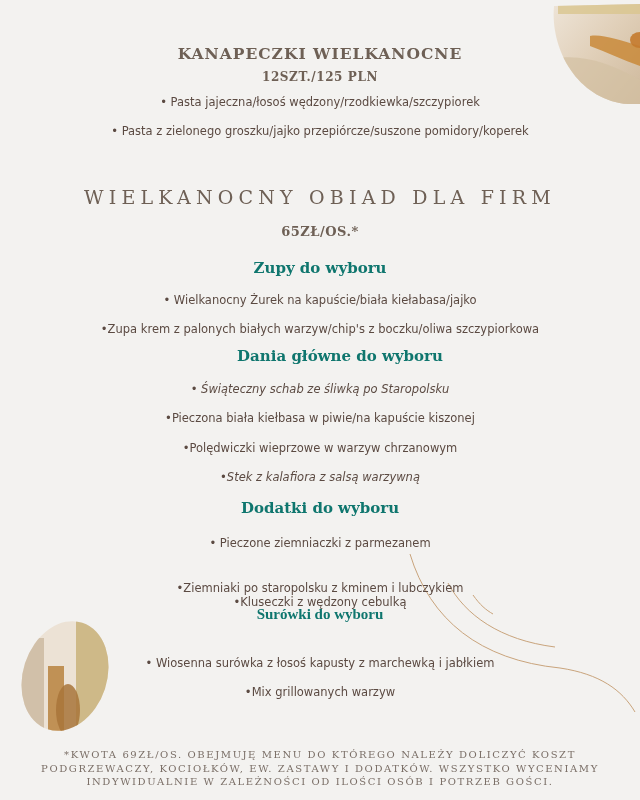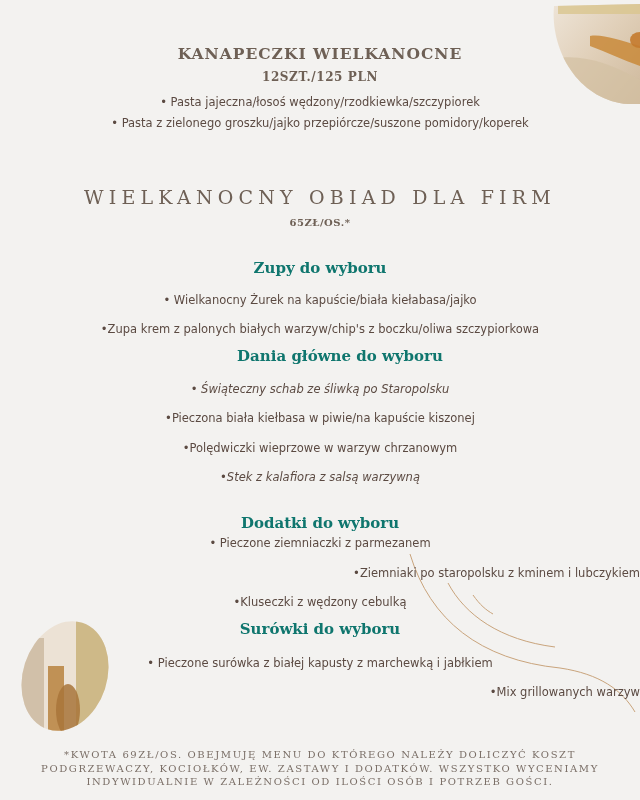--- a/index.html
+++ b/index.html
@@ -13,21 +13,21 @@
   .h-caps {
     font-family: "DejaVu Serif", serif; font-weight: bold;
     color: #6e6055; letter-spacing: 0.5px;
   }
   .title1 { top: 44px; font-size: 15.5px; letter-spacing: 1px; }
   .price1 { top: 70px; font-size: 12px; letter-spacing: 0.6px; }
   .title2 {
     top: 186px; font-family: "DejaVu Serif", serif; font-weight: normal;
     font-size: 19px; letter-spacing: 5.2px; color: #6e6055;
   }
-  .price2 { top: 217px; font-size: 10px; letter-spacing: 0.5px; }
+  .price2 { top: 224px; font-size: 13px; letter-spacing: 0.5px; }
   .sec {
     font-family: "DejaVu Serif", serif; font-weight: bold;
     font-size: 15px; color: #0f766e;
   }
   .item { font-size: 11.5px; color: #5b4a42; }
   .footnote {
     top: 748px; font-family: "DejaVu Serif", serif; font-size: 10px;
     letter-spacing: 1.6px; line-height: 13.5px; color: #7a6e66;
     padding: 0 32px; box-sizing: border-box;
   }
@@ -73,37 +73,37 @@
 
 <svg class="deco" style="left:390px;top:540px;" width="250" height="180" viewBox="0 0 250 180">
   <path d="M20 14 C 40 80, 90 120, 170 128 C 210 134, 232 150, 245 172" fill="none" stroke="#c9a47c" stroke-width="1"></path>
   <path d="M58 43 C 75 75, 110 100, 165 107" fill="none" stroke="#c9a47c" stroke-width="1"></path>
   <path d="M83 55 C 90 65, 96 70, 103 74" fill="none" stroke="#c9a47c" stroke-width="1"></path>
 </svg>
 
 <div class="abs h-caps title1">KANAPECZKI WIELKANOCNE</div>
 <div class="abs h-caps price1">12SZT./125 PLN</div>
 <div class="abs item" style="top:95px;">• Pasta jajeczna/łosoś wędzony/rzodkiewka/szczypiorek</div>
-<div class="abs item" style="top:116px;">• Pasta z zielonego groszku/jajko przepiórcze/suszone pomidory/koperek</div>
+<div class="abs item" style="top:124px;">• Pasta z zielonego groszku/jajko przepiórcze/suszone pomidory/koperek</div>
 
 <div class="abs title2">WIELKANOCNY OBIAD DLA FIRM</div>
 <div class="abs h-caps price2">65ZŁ/OS.*</div>
 
 <div class="abs sec" style="top:259px;">Zupy do wyboru</div>
 <div class="abs item" style="top:293px;">• Wielkanocny Żurek na kapuście/biała kiełabasa/jajko</div>
 <div class="abs item" style="top:322px;">•Zupa krem z palonych białych warzyw/chip's z boczku/oliwa szczypiorkowa</div>
 
 <div class="abs sec" style="top:347px;padding-left:20px;">Dania główne do wyboru</div>
 <div class="abs item" style="top:382px;font-style:italic;">• Świąteczny schab ze śliwką po Staropolsku</div>
 <div class="abs item" style="top:411px;">•Pieczona biała kiełbasa w piwie/na kapuście kiszonej</div>
 <div class="abs item" style="top:441px;">•Polędwiczki wieprzowe w warzyw chrzanowym</div>
 <div class="abs item" style="top:470px;font-style:italic;">•Stek z kalafiora z salsą warzywną</div>
 
-<div class="abs sec" style="top:514px;">Dodatki do wyboru</div>
+<div class="abs sec" style="top:499px;">Dodatki do wyboru</div>
 <div class="abs item" style="top:536px;">• Pieczone ziemniaczki z parmezanem</div>
-<div class="abs item" style="top:566px;text-align:right;">•Ziemniaki po staropolsku z kminem i lubczykiem</div>
+<div class="abs item" style="top:581px;">•Ziemniaki po staropolsku z kminem i lubczykiem</div>
 <div class="abs item" style="top:595px;">•Kluseczki z wędzony cebulką</div>
 
-<div class="abs sec" style="top:620px;">Surówki do wyboru</div>
-<div class="abs item" style="top:656px;">• Pieczone surówka z białej kapusty z marchewką i jabłkiem</div>
-<div class="abs item" style="top:685px;text-align:right;">•Mix grillowanych warzyw</div>
+<div class="abs sec" style="top:606px;font-family:Liberation Serif, serif;">Surówki do wyboru</div>
+<div class="abs item" style="top:656px;">• Wiosenna surówka z łosoś kapusty z marchewką i jabłkiem</div>
+<div class="abs item" style="top:685px;">•Mix grillowanych warzyw</div>
 
 <div class="abs footnote">*KWOTA 69ZŁ/OS. OBEJMUJĘ MENU DO KTÓREGO NALEŻY DOLICZYĆ KOSZT PODGRZEWACZY, KOCIOŁKÓW, EW. ZASTAWY I DODATKÓW. WSZYSTKO WYCENIAMY INDYWIDUALNIE W ZALEŻNOŚCI OD ILOŚCI OSÓB I POTRZEB GOŚCI.</div>
 
 </body></html>

